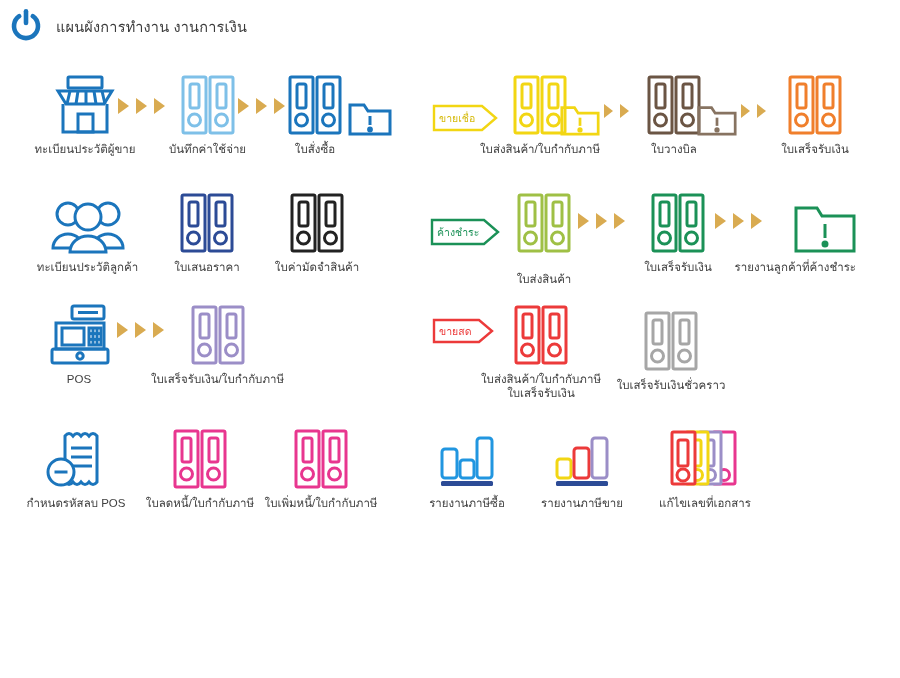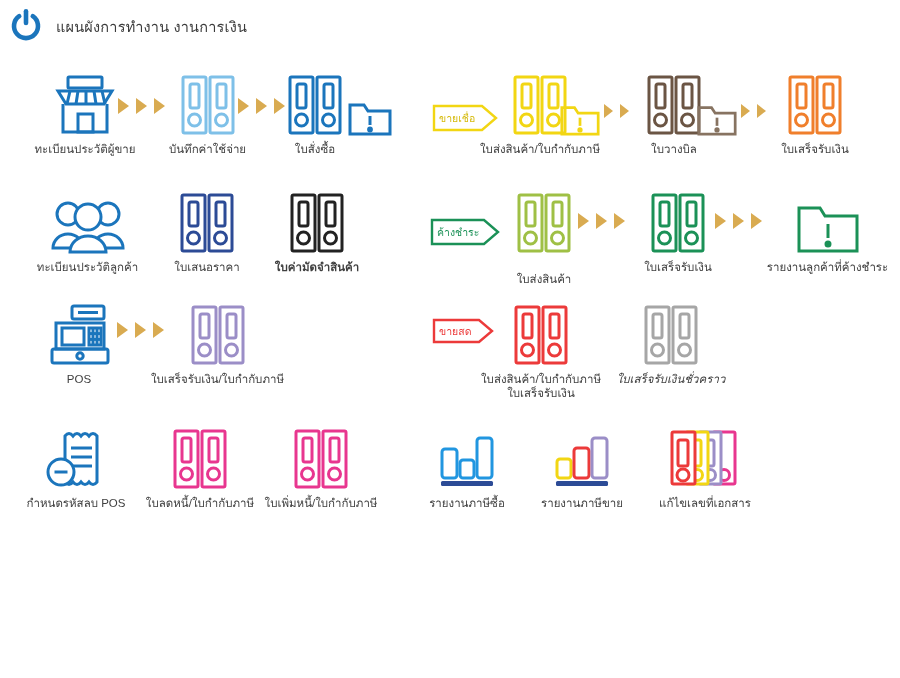--- a/index.html
+++ b/index.html
@@ -245,21 +245,21 @@
             <rect x="11" y="10" width="9" height="24" rx="2"></rect>
             <rect x="38" y="10" width="9" height="24" rx="2"></rect>
             <circle cx="15.5" cy="46" r="6"></circle>
               <circle cx="42.5" cy="46" r="6"></circle>
           </g>
         </svg>
       </div>
       <div class="cap">ใบเสนอราคา</div>
     </div>
 
-    <div class="node" style="left:262px;top:0;width:110px;font-weight:bold;">
+    <div class="node" style="left:262px;top:0;width:110px;">
       <div class="art">
         <svg width="58" height="62" viewBox="0 0 58 62">
           <g fill="none" stroke="#222222" stroke-width="3">
             <rect x="4" y="3" width="23" height="56" rx="1.5"></rect>
             <rect x="31" y="3" width="23" height="56" rx="1.5"></rect>
             <rect x="11" y="10" width="9" height="24" rx="2"></rect>
             <rect x="38" y="10" width="9" height="24" rx="2"></rect>
             <circle cx="15.5" cy="46" r="6"></circle>
               <circle cx="42.5" cy="46" r="6"></circle>
           </g>
@@ -312,21 +312,21 @@
       </div>
       <div class="cap">ใบเสร็จรับเงิน</div>
     </div>
 
     <div class="arrows" style="left:715px;top:33px;">
       <i class="tri"></i>
         <i class="tri"></i>
         <i class="tri"></i>
     </div>
 
-    <div class="node" style="left:760px;top:0;width:135px;">
+    <div class="node" style="left:721px;top:0;width:135px;align-items:flex-end;">
       <div class="art">
         <svg width="62" height="52" viewBox="0 0 62 52">
           <g fill="none" stroke="#1b9157" stroke-width="3">
             <path d="M2 10 L2 49 L60 49 L60 14 L28 14 L23 6 L2 6 Z"></path>
             <line x1="31" y1="22" x2="31" y2="36"></line>
               <circle cx="31" cy="42" r="2" fill="#1b9157"></circle>
           </g>
         </svg>
       </div>
       <div class="cap">รายงานลูกค้าที่ค้างชำระ</div>
@@ -395,21 +395,21 @@
             <rect x="38" y="10" width="9" height="24" rx="2"></rect>
             <circle cx="15.5" cy="46" r="6"></circle>
               <circle cx="42.5" cy="46" r="6"></circle>
           </g>
         </svg>
       </div>
       <div class="cap">ใบส่งสินค้า/ใบกำกับภาษี</div>
       <div class="cap" style="margin-top:0;">ใบเสร็จรับเงิน</div>
     </div>
 
-    <div class="node" style="left:612px;top:0;width:118px;font-style:italic;">
+    <div class="node" style="left:612px;top:6px;width:118px;">
       <div class="art">
         <svg width="58" height="62" viewBox="0 0 58 62">
           <g fill="none" stroke="#a6a6a6" stroke-width="3">
             <rect x="4" y="3" width="23" height="56" rx="1.5"></rect>
             <rect x="31" y="3" width="23" height="56" rx="1.5"></rect>
             <rect x="11" y="10" width="9" height="24" rx="2"></rect>
             <rect x="38" y="10" width="9" height="24" rx="2"></rect>
             <circle cx="15.5" cy="46" r="6"></circle>
               <circle cx="42.5" cy="46" r="6"></circle>
           </g>

